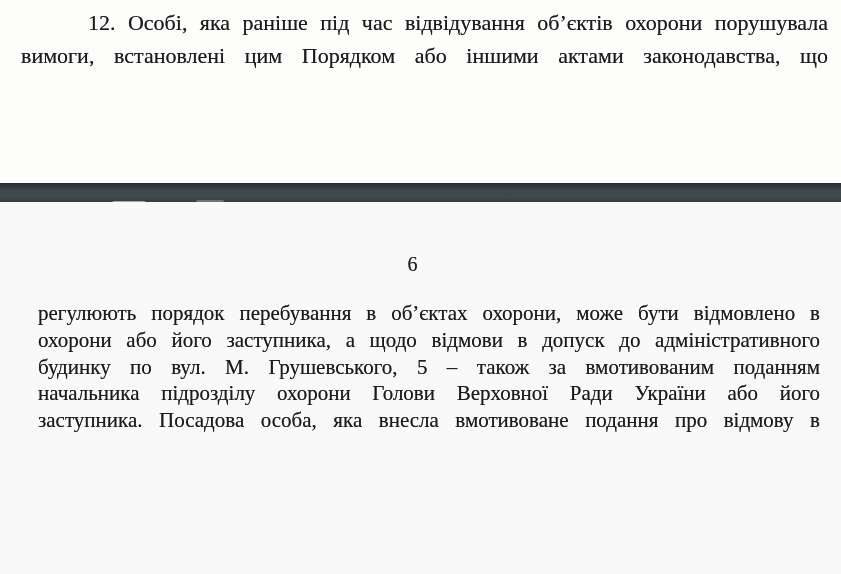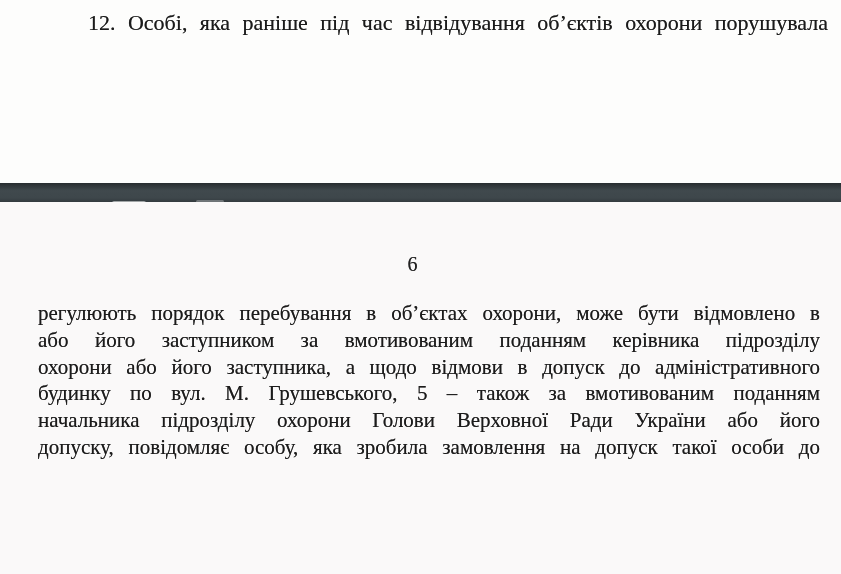--- a/index.html
+++ b/index.html
@@ -49,32 +49,32 @@
   .smudge.s2 { left: 196px; top: 200px; width: 28px; height: 3px; opacity: 0.35; }
 </style>
 </head>
 <body>
 
 <div class="viewer">
 
   <section class="page page-prev">
     <p class="prev-para">
       <span class="line indent">12. Особі, яка раніше під час відвідування об’єктів охорони порушувала</span>
+      <span class="line">вимоги, встановлені цим Порядком або іншими актами законодавства, що</span>
     </p>
   </section>
 
   <div class="separator"></div>
   <div class="smudge s1"></div>
   <div class="smudge s2"></div>
 
   <section class="page page-curr">
     <div class="pageno">6</div>
     <div class="curr-para">
       <span class="line">регулюють порядок перебування в об’єктах охорони, може бути відмовлено в</span>
-      <span class="line">або його заступником за вмотивованим поданням керівника підрозділу</span>
       <span class="line">охорони або його заступника, а щодо відмови в допуск до адміністративного</span>
       <span class="line">будинку по вул. М. Грушевського, 5 – також за вмотивованим поданням</span>
       <span class="line">начальника підрозділу охорони Голови Верховної Ради України або його</span>
-      <span class="line">допуску, повідомляє особу, яка зробила замовлення на допуск такої особи до</span>
+      <span class="line">заступника. Посадова особа, яка внесла вмотивоване подання про відмову в</span>
     </div>
   </section>
 
 </div>
 
 </body></html>

